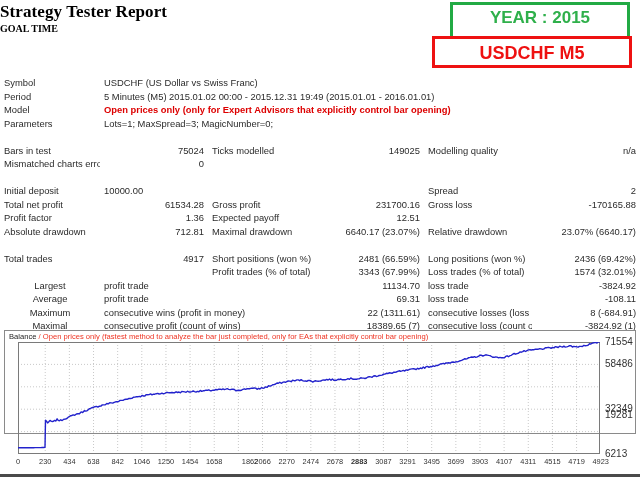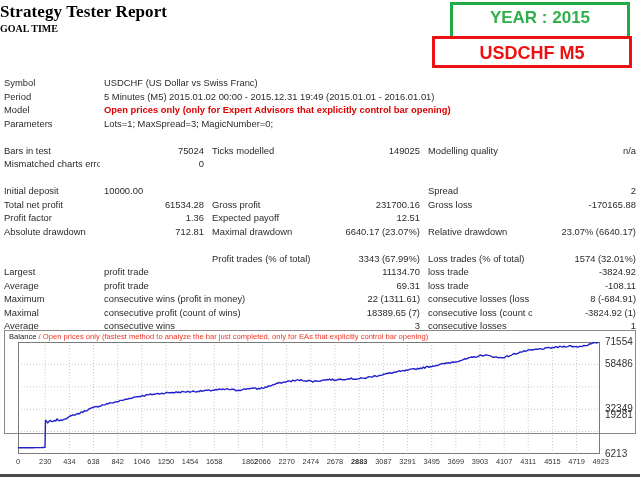--- a/index.html
+++ b/index.html
@@ -82,21 +82,21 @@
   }
   #report-table td {
     padding: 0 4px;
     height: 13.5px;
     line-height: 13.5px;
     vertical-align: middle;
     white-space: nowrap;
     overflow: hidden;
   }
   td.lbl    { width: 92px;  text-align: left; }
-  td.lbl-r  { width: 92px;  text-align: left; }
+  td.lbl-r  { width: 92px;  text-align: center; }
   td.val1   { width: 72px;  text-align: right; }
   td.val1-l { width: 72px;  text-align: left; }
   td.mid    { width: 200px; text-align: left; }
   td.val2   { width: 100px; text-align: right; }
   td.right  { width: 168px; text-align: left; }
   td.val3   { text-align: right; }
   td.wide   { text-align: left; }
   .red  { color: #dd0000; font-weight: bold; }
   .spacer td { height: 8px; line-height: 8px; }
 
@@ -258,20 +258,28 @@
       <td class="mid">Maximal drawdown</td>
       <td class="val2">6640.17 (23.07%)</td>
       <td class="right">Relative drawdown</td>
       <td class="val3">23.07% (6640.17)</td>
     </tr>
 
     <tr class="spacer">
         <td colspan="6"></td>
       </tr>
 
+    <tr>
+      <td class="lbl">Total trades</td>
+      <td class="val1">4917</td>
+      <td class="mid">Short positions (won %)</td>
+      <td class="val2">2481 (66.59%)</td>
+      <td class="right">Long positions (won %)</td>
+      <td class="val3">2436 (69.42%)</td>
+    </tr>
     <tr>
       <td class="lbl"></td>
       <td class="val1"></td>
       <td class="mid">Profit trades (% of total)</td>
       <td class="val2">3343 (67.99%)</td>
       <td class="right">Loss trades (% of total)</td>
       <td class="val3">1574 (32.01%)</td>
     </tr>
     <tr>
       <td class="lbl-r">Largest</td>

